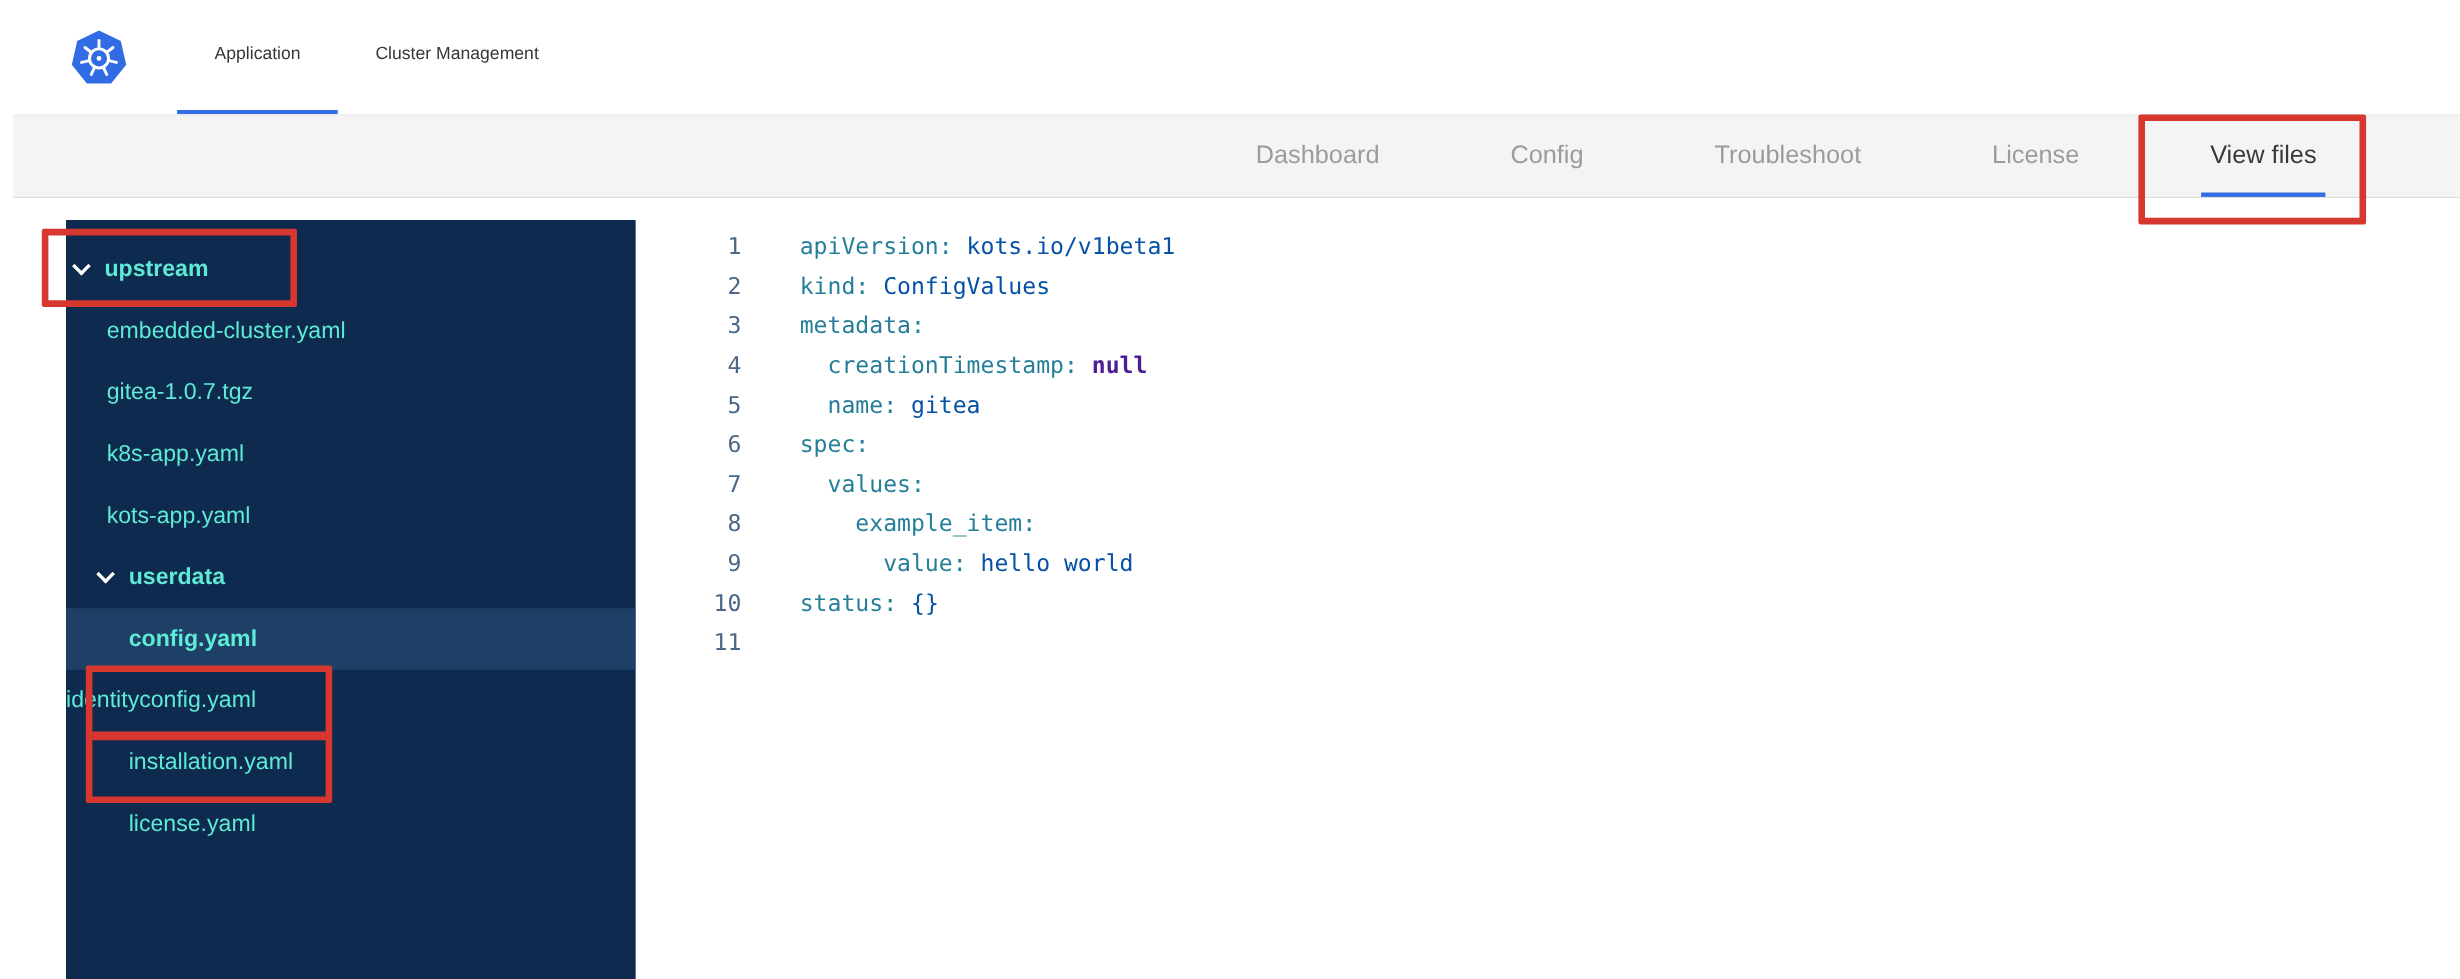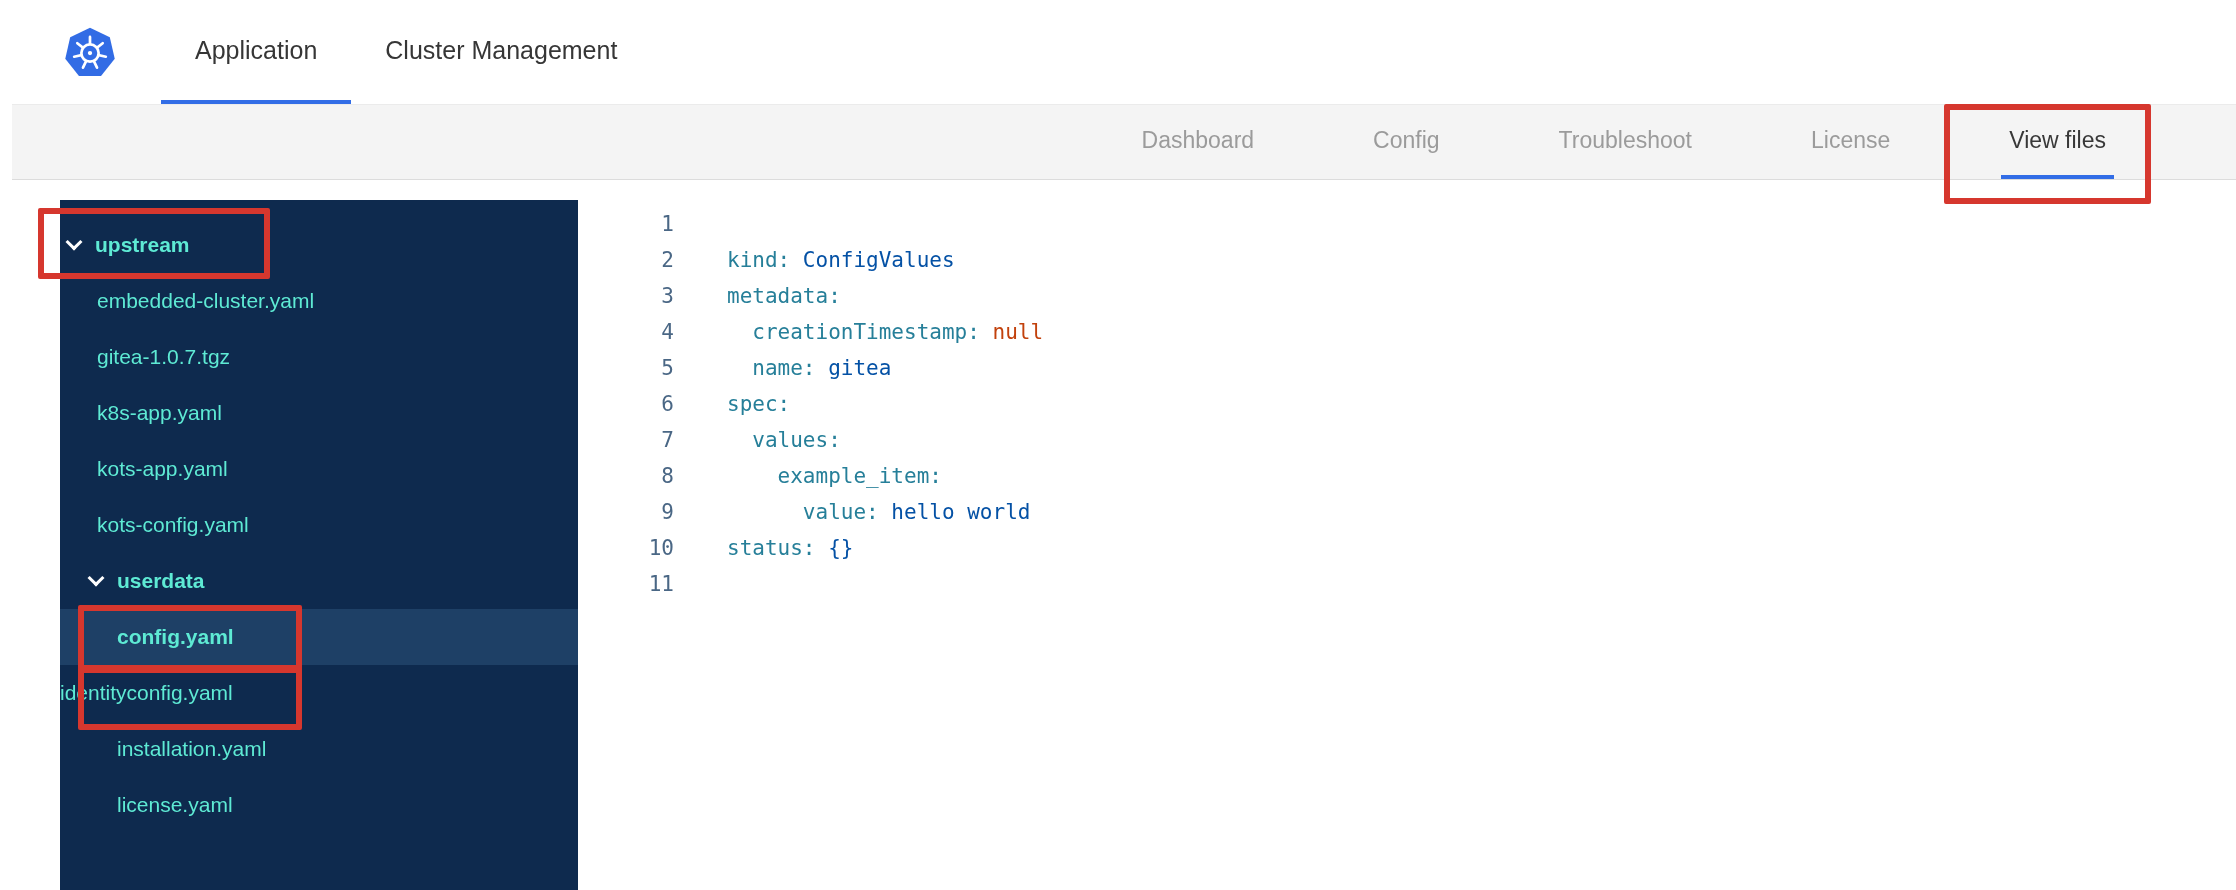--- a/index.html
+++ b/index.html
@@ -14,21 +14,21 @@
   
   .header {
     position: absolute; top: 0; left: 0; right: 0; height: 104px;
     background: #ffffff; display: flex; align-items: stretch;
   }
   .logo-wrap { width: 54px; height: 54px; margin: 25px 0 0 63px; flex: none; }
   .logo-wrap svg { width: 100%; height: 100%; display: block; }
   .header-tabs { display: flex; margin-left: 44px; }
   .htab {
     display: flex; align-items: center; padding: 0 34px;
-    font-size: 25px; color: #363636; cursor: pointer;
+    font-size: 16px; color: #363636; cursor: pointer;
     border-bottom: 4px solid transparent;
   }
   .htab.active { border-bottom-color: #326de6; }
 
   
   .subnav {
     position: absolute; top: 104px; left: 0; right: 0; height: 76px;
     background: #f4f4f4;
     border-top: 1px solid #ebebeb;
     border-bottom: 1px solid #dcdcdc;
@@ -63,21 +63,21 @@
   .editor {
     position: absolute; left: 578px; top: 200px; right: 0; bottom: 0;
     background: #ffffff; padding-top: 6px;
     font-family: "DejaVu Sans Mono", monospace; font-size: 21px;
   }
   .line { display: flex; height: 36px; line-height: 36px; }
   .ln { width: 96px; text-align: right; color: #4a6785; flex: none; }
   .code { margin-left: 53px; white-space: pre; color: #333333; }
   .tok-key { color: #267f99; }
   .tok-value { color: #0451a5; }
-  .tok-keyword { color: #c2410c; font-weight: normal; }
+  .tok-keyword { color: #4c1d95; font-weight: bold; }
 
   
   .anno {
     position: absolute; border: 6px solid #d6372e; border-radius: 2px;
     pointer-events: none; z-index: 50; background: transparent;
   }
 </style>
 </head>
 <body>
 
@@ -122,23 +122,20 @@
     </div>
     <div class="trow" style="padding-left: 37px;">
       <span>gitea-1.0.7.tgz</span>
     </div>
     <div class="trow" style="padding-left: 37px;">
       <span>k8s-app.yaml</span>
     </div>
     <div class="trow" style="padding-left: 37px;">
       <span>kots-app.yaml</span>
     </div>
-    <div class="trow" style="padding-left: 37px;">
-      <span>kots-config.yaml</span>
-    </div>
     <div class="trow folder" style="padding-left: 30px;">
       <span class="chev"></span>
       <span>userdata</span>
     </div>
     <div class="trow selected" style="padding-left: 57px;">
       <span>config.yaml</span>
     </div>
     <div class="trow" style="">
       <span>identityconfig.yaml</span>
     </div>
@@ -147,20 +144,21 @@
     </div>
     <div class="trow" style="padding-left: 57px;">
       <span>license.yaml</span>
     </div>
   </div>
 
 <div class="editor">
   <div>
       <div class="line">
         <span class="ln">1</span>
+        <span class="code"><span class="tok-key">apiVersion:</span><span class="tok-value"> kots.io/v1beta1</span></span>
       </div>
       <div class="line">
         <span class="ln">2</span>
         <span class="code"><span class="tok-key">kind:</span><span class="tok-value"> ConfigValues</span></span>
       </div>
       <div class="line">
         <span class="ln">3</span>
         <span class="code"><span class="tok-key">metadata:</span></span>
       </div>
       <div class="line">

